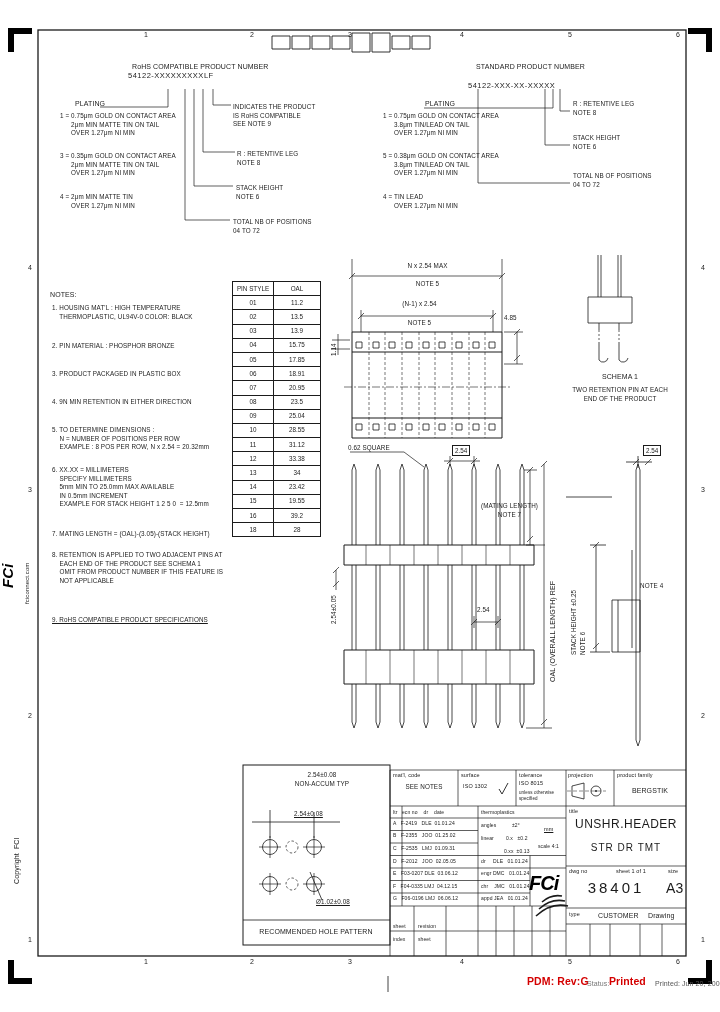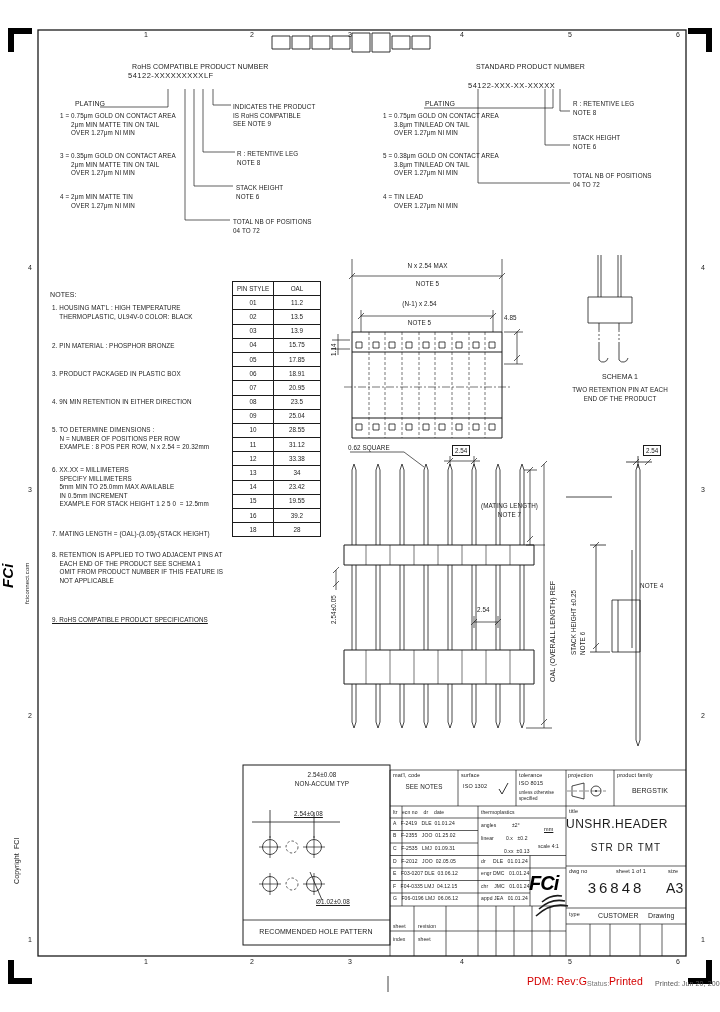--- a/index.html
+++ b/index.html
@@ -19,27 +19,27 @@
   .zn{position:absolute;font-size:7px;color:#222;}
   .pintab{position:absolute;left:232px;top:281px;border-collapse:collapse;}
   .pintab td{border:1px solid #1b1b1b;font-size:6.3px;line-height:8px;text-align:center;
              padding:2.6px 0;font-family:"Liberation Sans",sans-serif;color:#1b1b1b;}
   .pintab td:first-child{width:40px;}
   .pintab td:last-child{width:46px;}
   .pintab tr.thick td{border-bottom-width:1.8px;}
   .fci-big{position:absolute;left:529px;top:872px;font-weight:bold;font-style:italic;
            font-size:20px;letter-spacing:-1px;color:#000;}
   .fci-side{font-weight:bold;font-style:italic;font-size:15px;color:#000;}
-  .title1{position:absolute;left:566px;top:817px;width:120px;text-align:left;
+  .title1{position:absolute;left:566px;top:817px;width:120px;text-align:center;
           font-size:12px;letter-spacing:.5px;white-space:pre;}
   .title2{position:absolute;left:566px;top:842px;width:120px;text-align:center;
           font-size:10px;letter-spacing:1px;white-space:pre;}
   .dwgno{position:absolute;left:574px;top:879px;width:84px;text-align:center;
          font-size:15px;letter-spacing:3px;white-space:pre;}
-  .red{color:#d40000;font-weight:normal;font-size:10.5px;}
+  .red{color:#d40000;font-weight:bold;font-size:10.5px;}
   .gray{color:#777;}
 </style>
 </head>
 <body>
 
 <div class="page">
 
   <svg class="lines" width="720" height="1012" viewBox="0 0 720 1012">
     <g stroke="#1b1b1b" fill="none">
 
@@ -326,21 +326,21 @@
   <div class="t s5" style="left:481px;top:895px">appd JEA   01.01.24</div>
 
   <div class="fci-big">FCi</div>
 
   <div class="t s55" style="left:569px;top:808px">title</div>
   <div class="title1">UNSHR.HEADER</div>
   <div class="title2">STR DR TMT</div>
   <div class="t s55" style="left:569px;top:868px">dwg no</div>
   <div class="t s55" style="left:616px;top:868px">sheet 1 of 1</div>
   <div class="t s55" style="left:668px;top:868px">size</div>
-  <div class="dwgno">36848</div>
+  <div class="dwgno">38401</div>
   <div class="t" style="left:666px;top:884px;font-size:14px">A3</div>
   <div class="t s55" style="left:569px;top:911px">type</div>
   <div class="t s7" style="left:598px;top:911px">CUSTOMER</div>
   <div class="t s7" style="left:648px;top:911px">Drawing</div>
   <div class="t s5" style="left:393px;top:923px">sheet</div>
   <div class="t s5" style="left:393px;top:936px">index</div>
   <div class="t s5" style="left:418px;top:923px">revision</div>
   <div class="t s5" style="left:418px;top:936px">sheet</div>
 
   <div class="t v fci-side" style="left:4px;top:588px">FCi</div>

